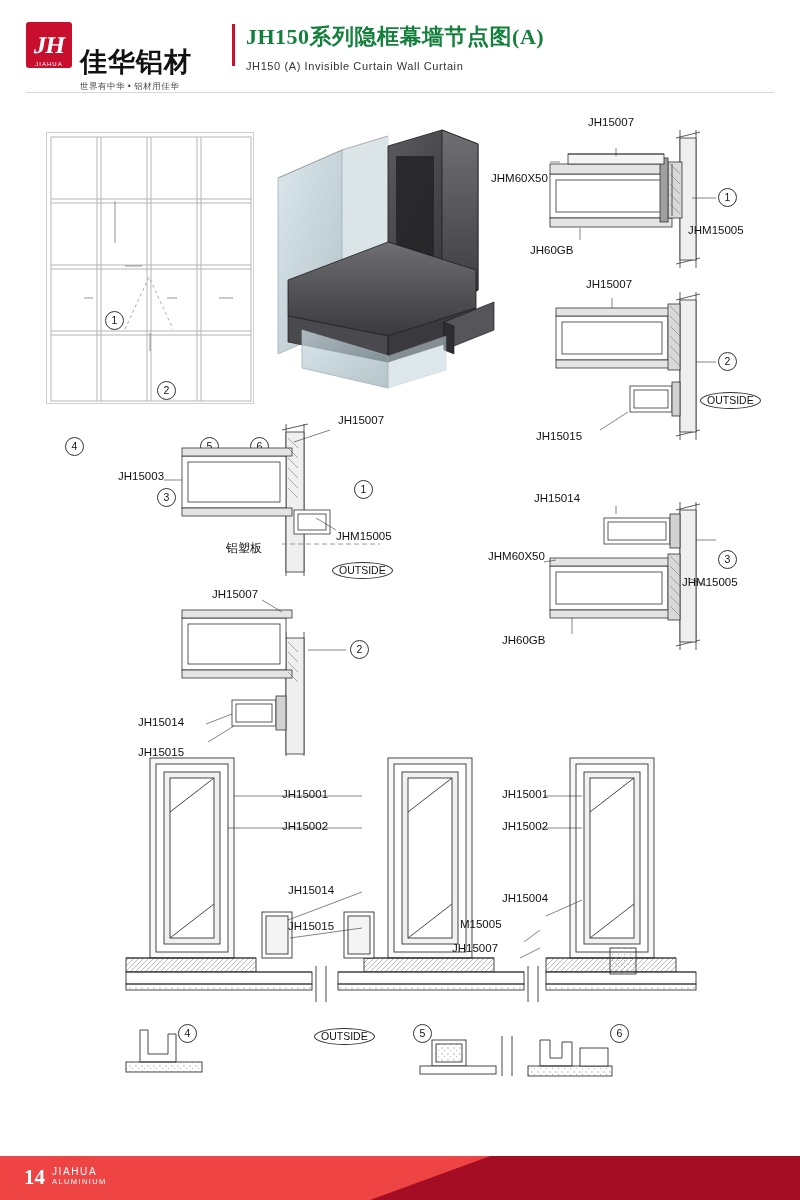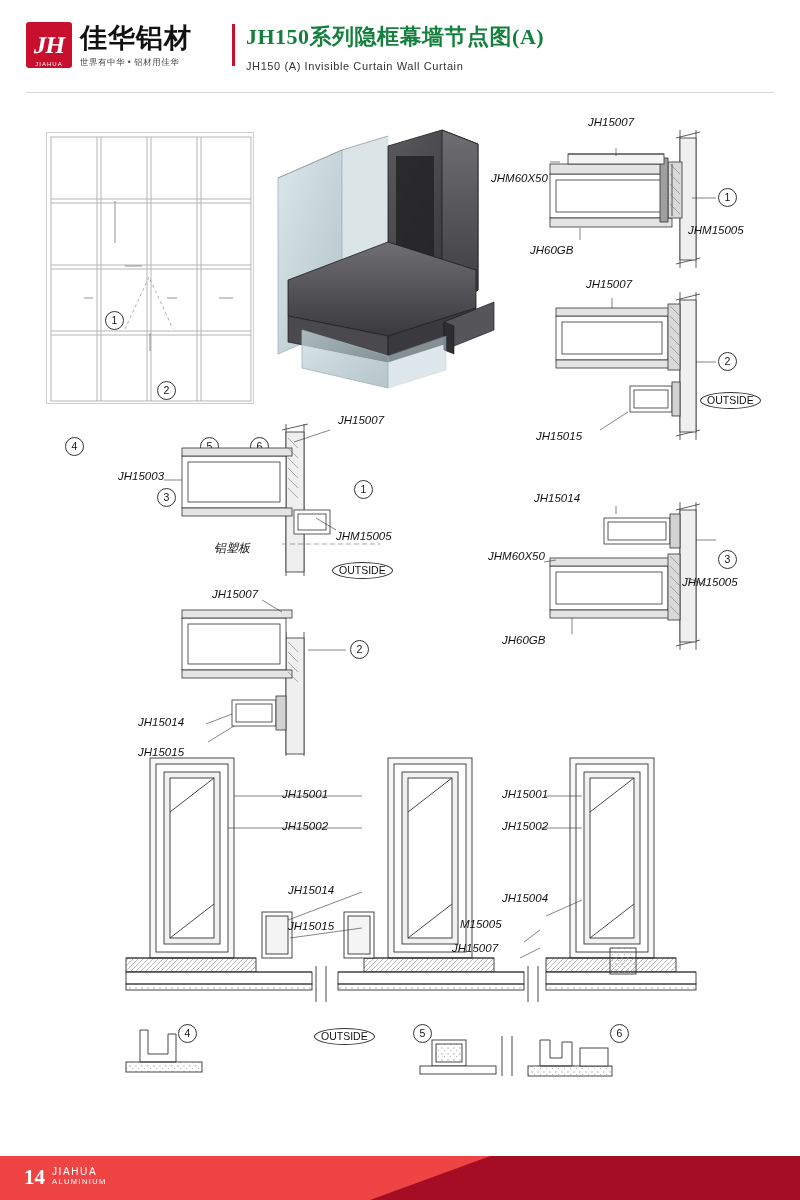--- a/index.html
+++ b/index.html
@@ -28,21 +28,21 @@
   }
   .logo-mark .glyph {
     color: #fff; font-size: 24px; font-weight: bold; font-family: "Liberation Serif", serif;
     transform: skewX(-10deg);
   }
   .logo-mark .sub {
     position: absolute; bottom: 1px; left: 0; width: 100%;
     text-align: center; font-size: 6px; color: #fff; letter-spacing: 1px;
   }
   .logo-text {
-    margin-left: 8px; padding-top: 2px;
+    margin-left: 8px; padding-top: 2px; margin-top: 24px;
   }
   .logo-cn {
     font-family: "Liberation Serif", serif;
     font-size: 27px; font-weight: bold; color: #111; letter-spacing: 1px;
     line-height: 1.05;
   }
   .logo-slogan {
     font-size: 8.5px; color: #444; letter-spacing: 0.5px; margin-top: 5px;
   }
   .title-divider {
@@ -76,21 +76,20 @@
     color: #fff; font-size: 21px; font-weight: bold; font-family: "Liberation Serif", serif;
   }
   .footer-brand {
     position: absolute; left: 52px; top: 10px; color: #fff; line-height: 1.15;
   }
   .footer-brand .b1 { font-size: 10px; letter-spacing: 1.6px; }
   .footer-brand .b2 { font-size: 7.5px; letter-spacing: 1.4px; }
   .lbl {
     position: absolute; font-size: 11.5px; color: #111; white-space: nowrap;
     font-family: "Liberation Sans", sans-serif;
-    font-style: italic;
   }
   .lbl-cn { font-family: "Liberation Serif", serif; font-size: 12px; }
   .circnum {
     position: absolute; width: 19px; height: 19px; border: 1px solid #333; border-radius: 50%;
     font-size: 10.5px; line-height: 17px; text-align: center; color: #111; background: #fff;
   }
   .oval {
     position: absolute; border: 1px solid #333; border-radius: 50%;
     font-size: 10.5px; text-align: center; color: #111; background: #fff;
     padding: 1px 6px; line-height: 13px;
@@ -337,21 +336,21 @@
     </g>
     <g stroke="#333" stroke-width="0.6" fill="none">
       <line x1="124" y1="24" x2="160" y2="12"></line>
       <line x1="12" y1="62" x2="-6" y2="62"></line>
       <line x1="146" y1="100" x2="166" y2="112"></line>
     </g>
   </svg>
   <div class="lbl" style="left:168px; top:-4px;">JH15007</div>
   <div class="lbl" style="left:-52px; top:52px;">JH15003</div>
   <div class="lbl" style="left:166px; top:112px;">JHM15005</div>
-  <div class="lbl lbl-cn" style="left:44px; top:122px;">铝塑板</div>
+  <div class="lbl lbl-cn" style="left:56px; top:122px;">铝塑板</div>
   <div class="circnum" style="left:184px; top:62px;">1</div>
   <div class="oval" style="left:162px; top:144px;">OUTSIDE</div>
 </div>
 
 <div class="secbox" style="left:170px; top:598px; width:260px; height:160px;">
   <svg width="260" height="160" viewBox="0 0 260 160">
     <g stroke="#333" stroke-width="0.8" fill="none">
       <path d="M116 34 L116 158 M134 34 L134 158"></path>
       <rect x="116" y="40" width="18" height="116" fill="#efefef"></rect>
       <rect x="12" y="20" width="104" height="52" fill="#ffffff"></rect>

